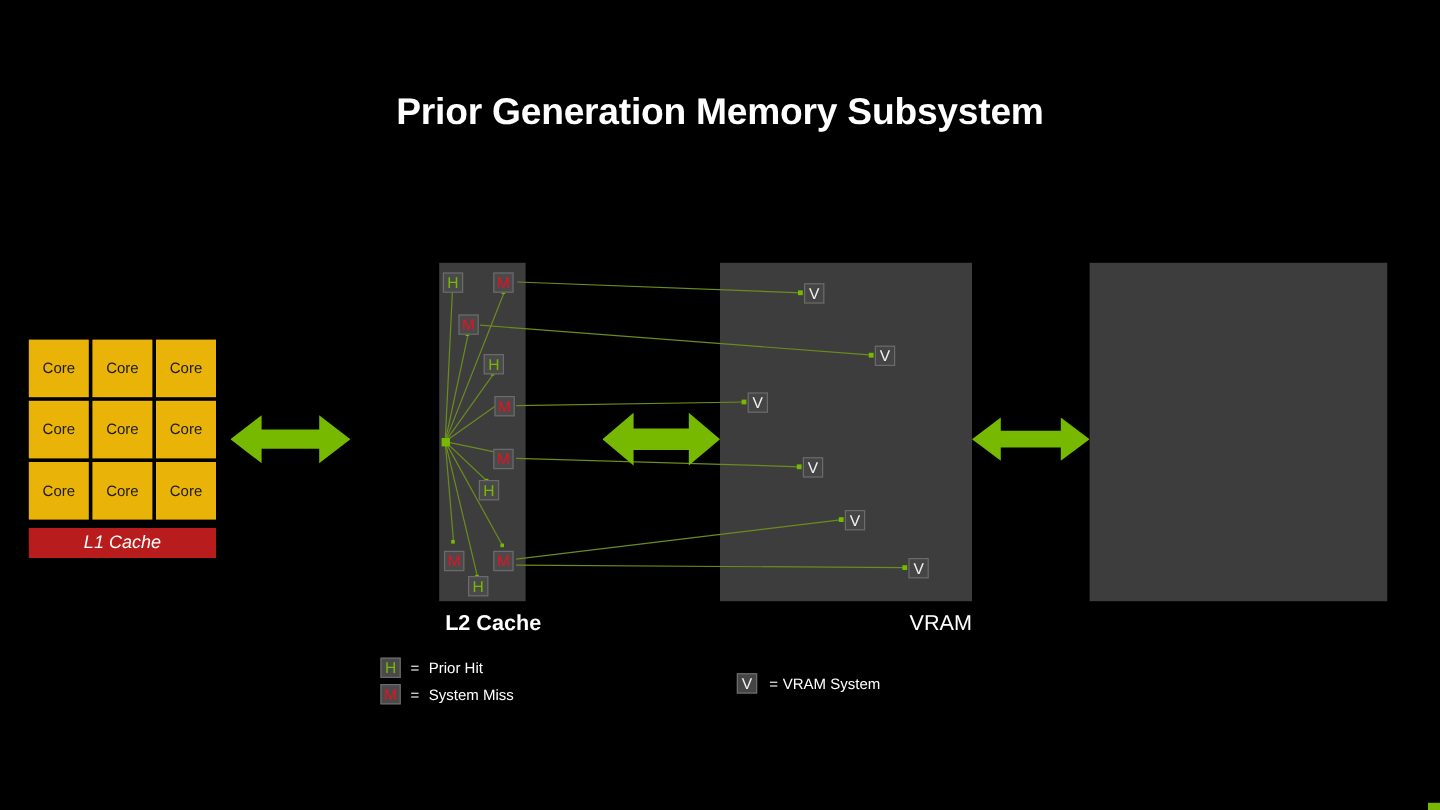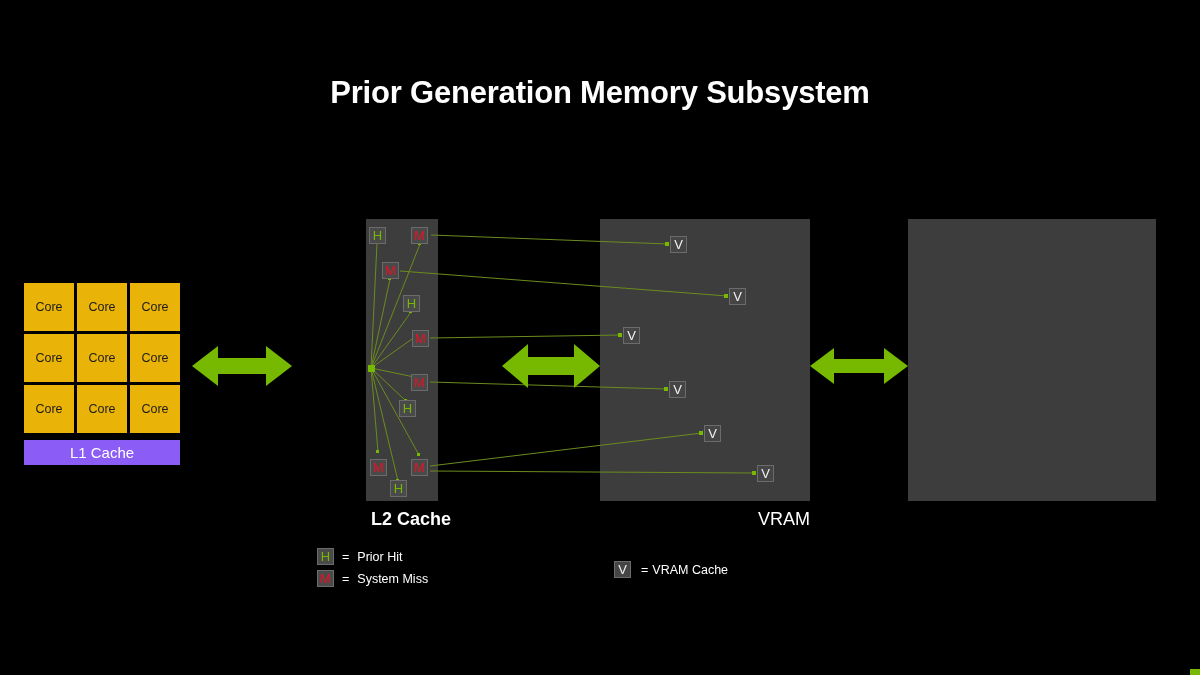--- a/index.html
+++ b/index.html
@@ -56,26 +56,27 @@
     align-items: center;
     justify-content: center;
     line-height: 1;
   }
   #l1-cache {
     position: absolute;
     left: 24px;
     top: 409px;
     width: 156px;
     height: 25px;
-    background: #8b5cf6;
+    background: #b91c1c;
     color: #ffffff;
     font-size: 15px;
     display: flex;
     align-items: center;
     justify-content: center;
+    font-style: italic;
   }
 
   
   .block {
     position: absolute;
     background: #3d3d3d;
   }
   #l2-block  { left: 366px; top: 188px; width: 72px;  height: 282px; }
   #vram-block{ left: 600px; top: 188px; width: 210px; height: 282px; }
   #sysmem-block { left: 908px; top: 188px; width: 248px; height: 282px; }
@@ -289,21 +290,21 @@
 
   <div class="legend-row" id="legend-miss">
     <div class="marker miss">M</div>
     <span class="legend-eq">=</span>
     <span class="legend-text">System Miss</span>
   </div>
 
   <div class="legend-row" id="legend-v">
     <div class="marker vram">V</div>
     <span class="legend-eq">=</span>
-    <span class="legend-text">VRAM Cache</span>
+    <span class="legend-text">VRAM System</span>
   </div>
 
   <div id="nvidia-logo">
     <svg width="20" height="14" viewBox="0 0 20 14" xmlns="http://www.w3.org/2000/svg">
       <path d="M1 7 C4 2, 16 2, 19 7 C16 12, 4 12, 1 7 Z" fill="none" stroke="#76b900" stroke-width="1.6"></path>
       <path d="M6.5 7 C8 4.2, 13 4.2, 14.5 7 C13 9.8, 8 9.8, 6.5 7 Z" fill="#76b900"></path>
     </svg>
     <span id="nvidia-wordmark">nVIDIA</span>
   </div>
   <div id="green-corner-bar"></div>

